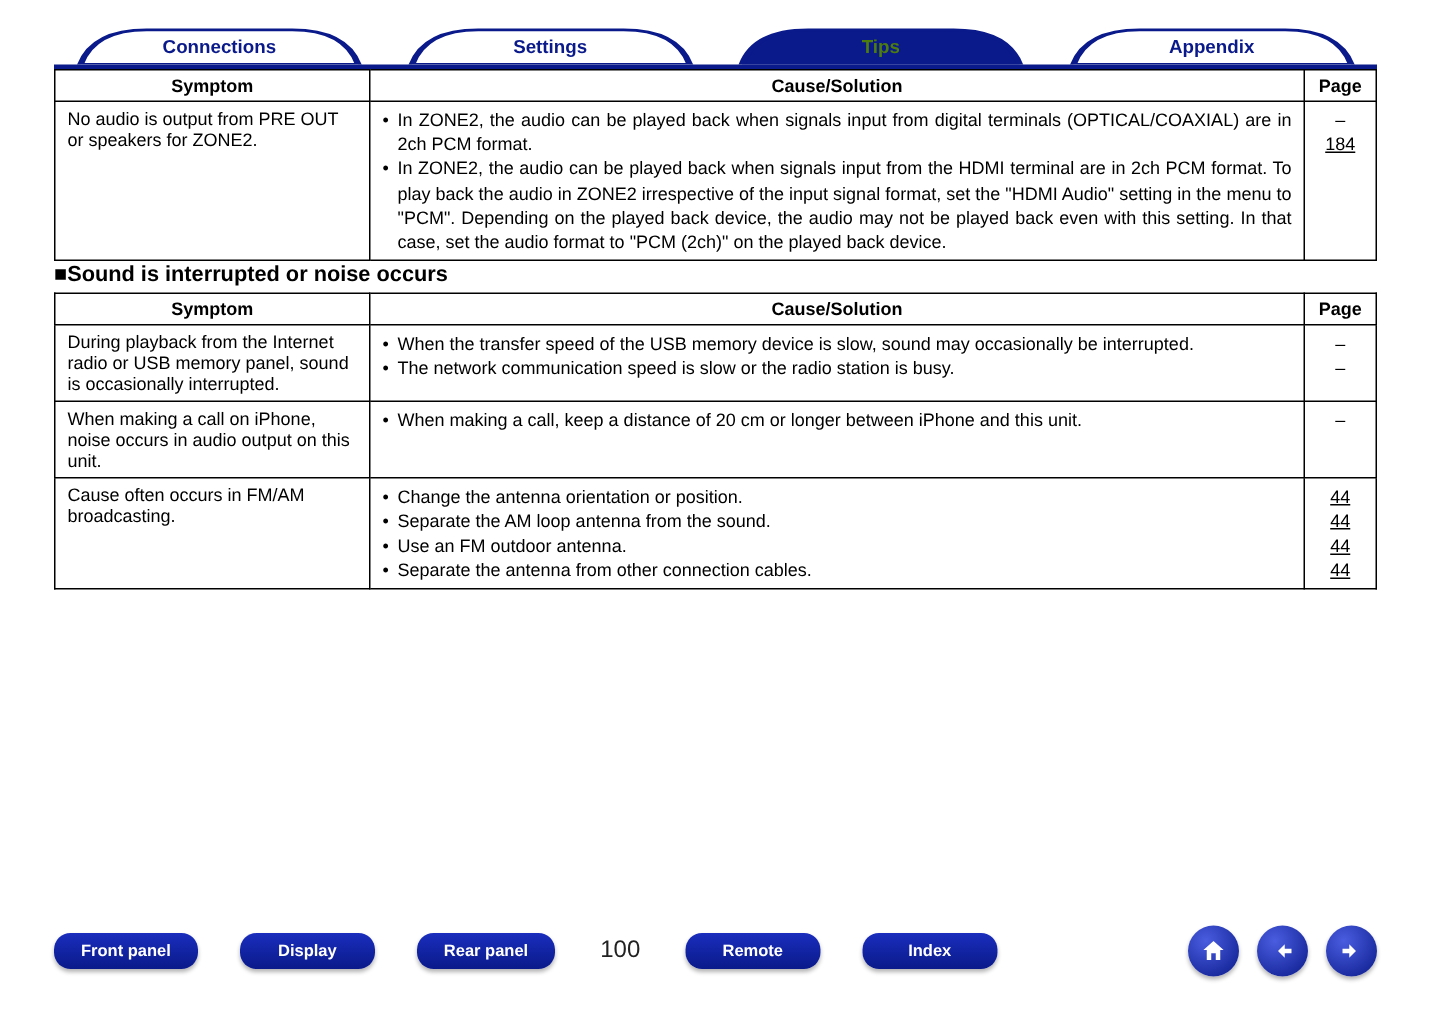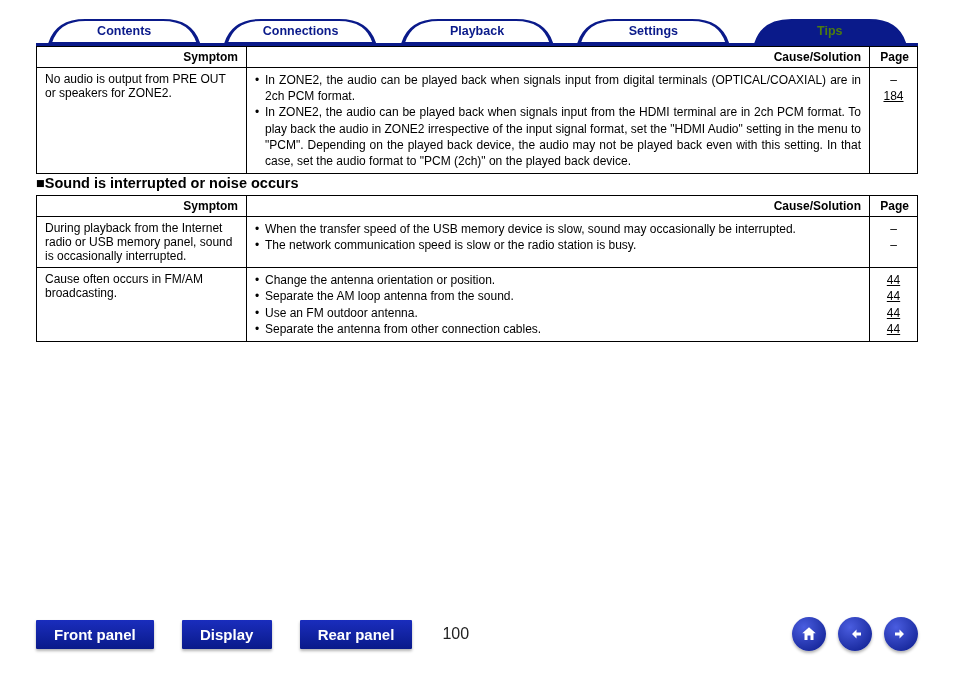--- a/index.html
+++ b/index.html
@@ -51,21 +51,21 @@
     border-collapse: collapse;
     margin-top: 0;
   }
   .tbl th, .tbl td {
     border: 1px solid #000;
     padding: 4px 8px;
     vertical-align: top;
   }
   .tbl th {
     font-weight: bold;
-    text-align: right;
+    text-align: center;
     font-size: 12px;
     padding: 3px 8px;
   }
   .col-symptom { width: 210px; }
   .col-page { width: 48px; text-align: center; }
   .tbl td.page-cell { text-align: center; }
   .section-title {
     margin: 1px 0 4px 0;
     font-weight: bold;
     font-size: 14.5px;
@@ -86,23 +86,23 @@
     display: flex;
     align-items: center;
     justify-content: center;
     gap: 26px;
     padding: 0 36px;
   }
   .nav-btn {
     background: linear-gradient(#1a2dbd, #0a1a8a);
     color: #fff;
     border: none;
-    border-radius: 1px;
+    border-radius: 11px;
     padding: 6px 18px;
-    font-size: 15px;
+    font-size: 11px;
     font-weight: bold;
     cursor: pointer;
     box-shadow: 0 2px 3px rgba(0,0,0,0.3);
     min-width: 90px;
   }
   .page-num {
     font-size: 16px;
     color: #222;
     padding: 0 4px;
   }
@@ -122,33 +122,30 @@
   .footer-mid { display:flex; gap:28px; align-items:center; }
 </style>
 </head>
 <body>
 
 <div class="page">
 
   <div class="tabbar" id="tabbar">
       <div class="tab"><svg viewBox="0 0 100 26" preserveAspectRatio="none">
           <path d="M8,26 Q12,2 28,2 L72,2 Q88,2 92,26 Z" fill="#ffffff" stroke="#0a1a8a" stroke-width="2"></path>
-        </svg><span class="tab-inner">Contents</span></div>
-      <div class="tab"><svg viewBox="0 0 100 26" preserveAspectRatio="none">
-          <path d="M8,26 Q12,2 28,2 L72,2 Q88,2 92,26 Z" fill="#ffffff" stroke="#0a1a8a" stroke-width="2"></path>
         </svg><span class="tab-inner">Connections</span></div>
-      <div class="tab"><svg viewBox="0 0 100 26" preserveAspectRatio="none">
-          <path d="M8,26 Q12,2 28,2 L72,2 Q88,2 92,26 Z" fill="#ffffff" stroke="#0a1a8a" stroke-width="2"></path>
-        </svg><span class="tab-inner">Playback</span></div>
       <div class="tab"><svg viewBox="0 0 100 26" preserveAspectRatio="none">
           <path d="M8,26 Q12,2 28,2 L72,2 Q88,2 92,26 Z" fill="#ffffff" stroke="#0a1a8a" stroke-width="2"></path>
         </svg><span class="tab-inner">Settings</span></div>
       <div class="tab active"><svg viewBox="0 0 100 26" preserveAspectRatio="none">
           <path d="M8,26 Q12,2 28,2 L72,2 Q88,2 92,26 Z" fill="#0a1a8a" stroke="#0a1a8a" stroke-width="2"></path>
         </svg><span class="tab-inner">Tips</span></div>
+      <div class="tab"><svg viewBox="0 0 100 26" preserveAspectRatio="none">
+          <path d="M8,26 Q12,2 28,2 L72,2 Q88,2 92,26 Z" fill="#ffffff" stroke="#0a1a8a" stroke-width="2"></path>
+        </svg><span class="tab-inner">Appendix</span></div>
     </div>
 
   <table class="tbl">
     <colgroup>
         <col class="col-symptom">
         <col>
         <col class="col-page">
       </colgroup>
     <thead>
       <tr>
@@ -203,20 +200,33 @@
             </ul>
           </td>
           <td class="page-cell">
             <ul class="page-list">
               <li>–</li>
               <li>–</li>
             </ul>
           </td>
         </tr>
         <tr>
+          <td>When making a call on iPhone, noise occurs in audio output on this unit.</td>
+          <td>
+            <ul class="bullet-list">
+              <li>When making a call, keep a distance of 20 cm or longer between iPhone and this unit.</li>
+            </ul>
+          </td>
+          <td class="page-cell">
+            <ul class="page-list">
+              <li>–</li>
+            </ul>
+          </td>
+        </tr>
+        <tr>
           <td>Cause often occurs in FM/AM broadcasting.</td>
           <td>
             <ul class="bullet-list">
               <li>Change the antenna orientation or position.</li>
               <li>Separate the AM loop antenna from the sound.</li>
               <li>Use an FM outdoor antenna.</li>
               <li>Separate the antenna from other connection cables.</li>
             </ul>
           </td>
           <td class="page-cell">
@@ -233,20 +243,24 @@
 
 </div>
 
 <div class="footer">
   <div class="footer-left">
     <button class="nav-btn">Front panel</button>
     <button class="nav-btn">Display</button>
     <button class="nav-btn">Rear panel</button>
   </div>
   <span class="page-num">100</span>
+  <div class="footer-mid">
+    <button class="nav-btn">Remote</button>
+    <button class="nav-btn">Index</button>
+  </div>
   <div class="icon-group">
     <div class="icon-btn">
       <svg width="18" height="18" viewBox="0 0 24 24">
           <path fill="#fff" d="M12 3l9 8h-3v9h-4v-6H10v6H6v-9H3z"></path>
         </svg>
     </div>
     <div class="icon-btn">
       <svg width="18" height="18" viewBox="0 0 24 24">
           <path fill="#fff" d="M14 6l-6 6 6 6V14h6v-4h-6z"></path>
         </svg>

